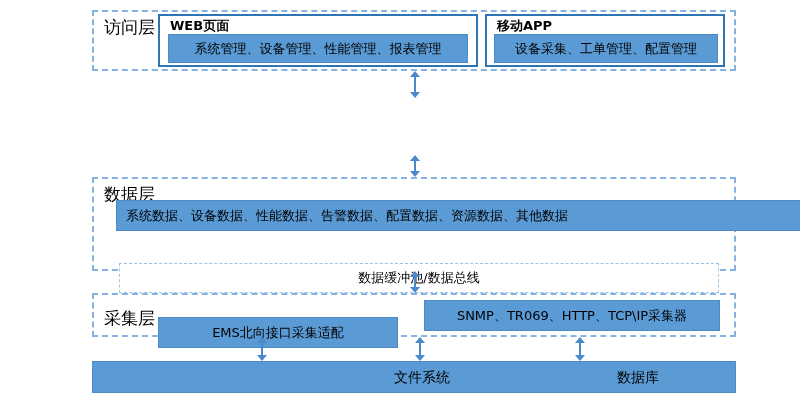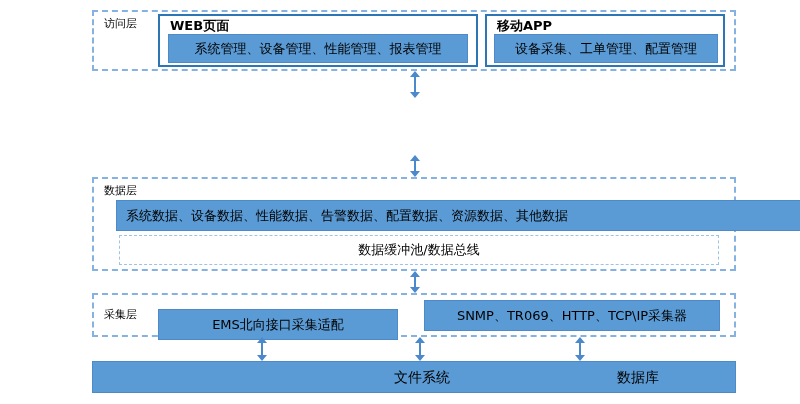--- a/index.html
+++ b/index.html
@@ -4,35 +4,35 @@
 <style>
   html,body { margin:0; padding:0; background:#ffffff; }
   .canvas {
     position:relative; width:800px; height:404px; background:#ffffff;
     font-family:"DejaVu Sans","Liberation Sans",sans-serif; color:#000;
     overflow:hidden;
   }
   * { box-sizing:border-box; }
 
   .dashed-layer { position:absolute; border:2px dashed #86b2e2; background:#ffffff; }
-  .layer-label { position:absolute; left:10px; top:4px; font-size:11px; white-space:nowrap; }
+  .layer-label { position:absolute; left:10px; top:4px; font-size:17px; white-space:nowrap; }
 
   .white-box { position:absolute; background:#ffffff; border:2px solid #2e75b6; }
   .box-title { font-size:13px; font-weight:700; padding:1px 0 0 10px; white-space:nowrap; }
 
   .blue-bar {
     position:absolute; background:#5b9bd5; border:1px solid #4e8ac8;
     display:flex; align-items:center; font-size:13px; white-space:nowrap; color:#000;
   }
   .bar-center { justify-content:center; }
   .bar-left { padding-left:9px; }
 
   .bus-box {
     position:absolute; background:#ffffff; border:1px dashed #9dc3e6;
-    display:flex; align-items:center; justify-content:center; font-size:13px;
+    display:flex; align-items:center; justify-content:center; font-size:13px;margin-top:28px;
   }
 
   
   .varrow { position:absolute; width:2px; background:#4c88cc; }
   .varrow::before, .varrow::after {
     content:""; position:absolute; left:-4px; width:0; height:0;
     border-left:5px solid transparent; border-right:5px solid transparent;
   }
   .varrow::before { top:-6px; border-bottom:6px solid #4c88cc; }
   .varrow::after  { bottom:-6px; border-top:6px solid #4c88cc; }
@@ -73,21 +73,21 @@
   <div class="dashed-layer" style="left:92px; top:177px; width:644px; height:94px;">
     <span class="layer-label">数据层</span>
     <div class="blue-bar bar-left" style="left:22px; top:21px; width:692px; height:31px;">系统数据、设备数据、性能数据、告警数据、配置数据、资源数据、其他数据</div>
     <div class="bus-box" style="left:25px; top:56px; width:600px; height:30px;">数据缓冲池/数据总线</div>
   </div>
 
   <div class="varrow" style="left:414px; top:277px; height:10px;"></div>
 
   <div class="dashed-layer" style="left:92px; top:293px; width:644px; height:44px;">
     <span class="layer-label" style="top:12px;">采集层</span>
-    <div class="blue-bar bar-center" style="left:64px; top:14px; width:240px; height:31px;">EMS北向接口采集适配</div>
+    <div class="blue-bar bar-center" style="left:64px; top:22px; width:240px; height:31px;">EMS北向接口采集适配</div>
     <div class="blue-bar bar-center" style="left:330px; top:5px; width:296px; height:31px;">SNMP、TR069、HTTP、TCP\IP采集器</div>
   </div>
 
   <div class="varrow" style="left:261px; top:343px; height:12px;"></div>
   <div class="varrow" style="left:419px; top:343px; height:12px;"></div>
   <div class="varrow" style="left:579px; top:343px; height:12px;"></div>
 
   <div class="resource-bar">
     <span class="resource-label" style="left:329px;">文件系统</span>
     <span class="resource-label" style="left:545px;">数据库</span>

